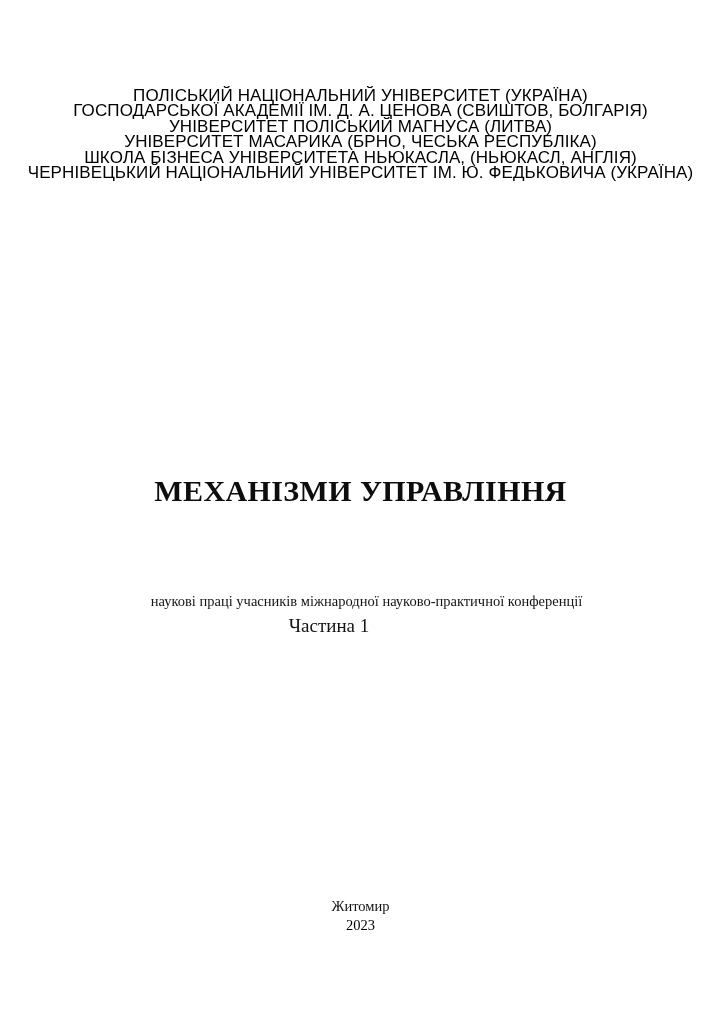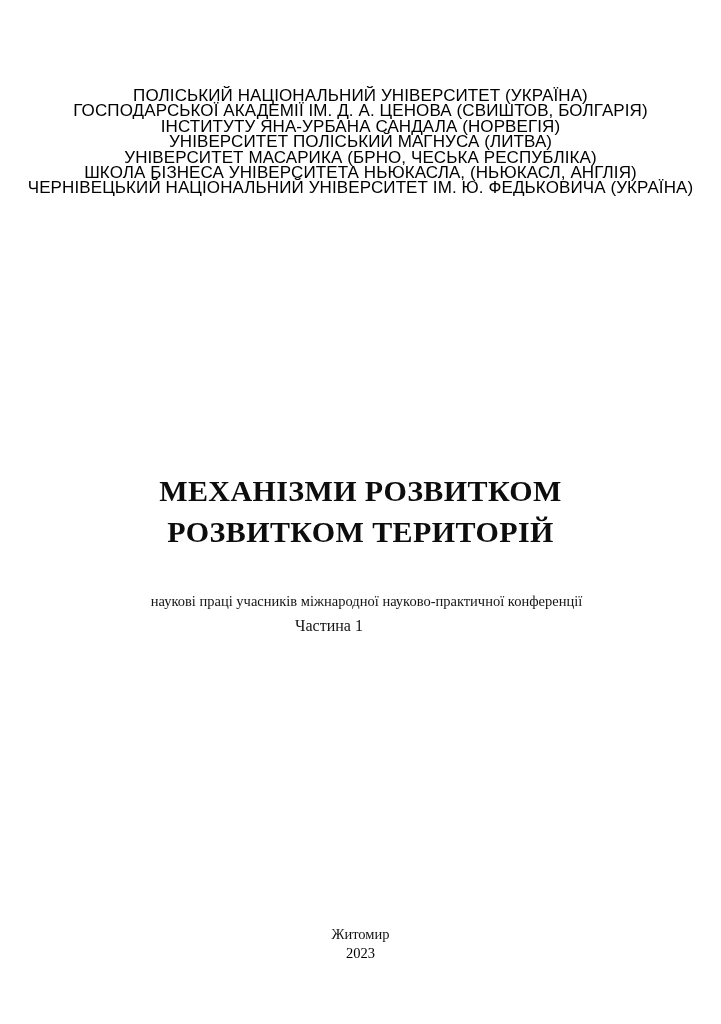--- a/index.html
+++ b/index.html
@@ -70,63 +70,60 @@
     margin-left: 6px;
   }
 
   
   .part {
     position: absolute;
     top: 616px;
     left: 0;
     width: 658px;
     text-align: center;
-    font-size: 16px;
+    font-size: 19px;
     line-height: 19px;
     color: #141414;
   }
 
   
   .imprint {
     position: absolute;
     top: 897px;
     left: 0;
     width: 721px;
     text-align: center;
-    margin-top: 28px;
   }
   .imprint .city {
     font-size: 14.5px;
     line-height: 19px;
     color: #141414;
   }
   .imprint .year {
     font-size: 14.5px;
     line-height: 19px;
     color: #000000;
   }
 </style>
 </head>
 <body>
 
 <div class="page">
 
   <div class="institutions">
     <div class="line">ПОЛІСЬКИЙ НАЦІОНАЛЬНИЙ УНІВЕРСИТЕТ (УКРАЇНА)</div>
     <div class="line">ГОСПОДАРСЬКОЇ АКАДЕМІЇ ІМ. Д. А. ЦЕНОВА (СВИШТОВ, БОЛГАРІЯ)</div>
-    <div class="line">ІНСТИТУТУ ЯНА-УРБАНА САНДАЛА (НОРВЕГІЯ)</div>
     <div class="line">УНІВЕРСИТЕТ ПОЛІСЬКИЙ МАГНУСА (ЛИТВА)</div>
     <div class="line">УНІВЕРСИТЕТ МАСАРИКА (БРНО, ЧЕСЬКА РЕСПУБЛІКА)</div>
     <div class="line">ШКОЛА БІЗНЕСА УНІВЕРСИТЕТА НЬЮКАСЛА, (НЬЮКАСЛ, АНГЛІЯ)</div>
     <div class="line">ЧЕРНІВЕЦЬКИЙ НАЦІОНАЛЬНИЙ УНІВЕРСИТЕТ ІМ. Ю. ФЕДЬКОВИЧА (УКРАЇНА)</div>
   </div>
 
   <div class="title-block">
-    <div class="title-line">МЕХАНІЗМИ РОЗВИТКОМ</div>
-    <div class="title-line">РОЗВИТКОМ ТЕРИТОРІЙ</div>
+    <div class="title-line">МЕХАНІЗМИ УПРАВЛІННЯ</div>
   </div>
 
   <div class="subtitle">наукові праці учасників міжнародної науково-практичної конференції</div>
 
   <div class="part">Частина 1</div>
 
   <div class="imprint">
     <div class="city">Житомир</div>
     <div class="year">2023</div>
   </div>

